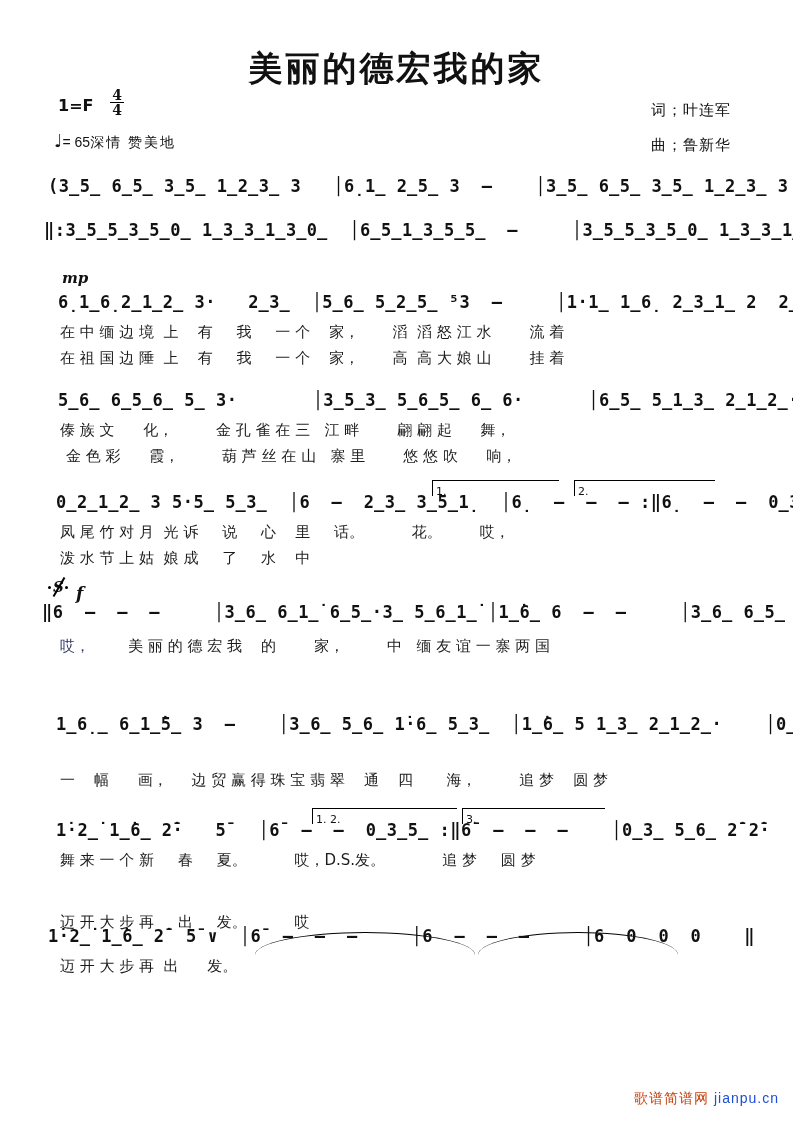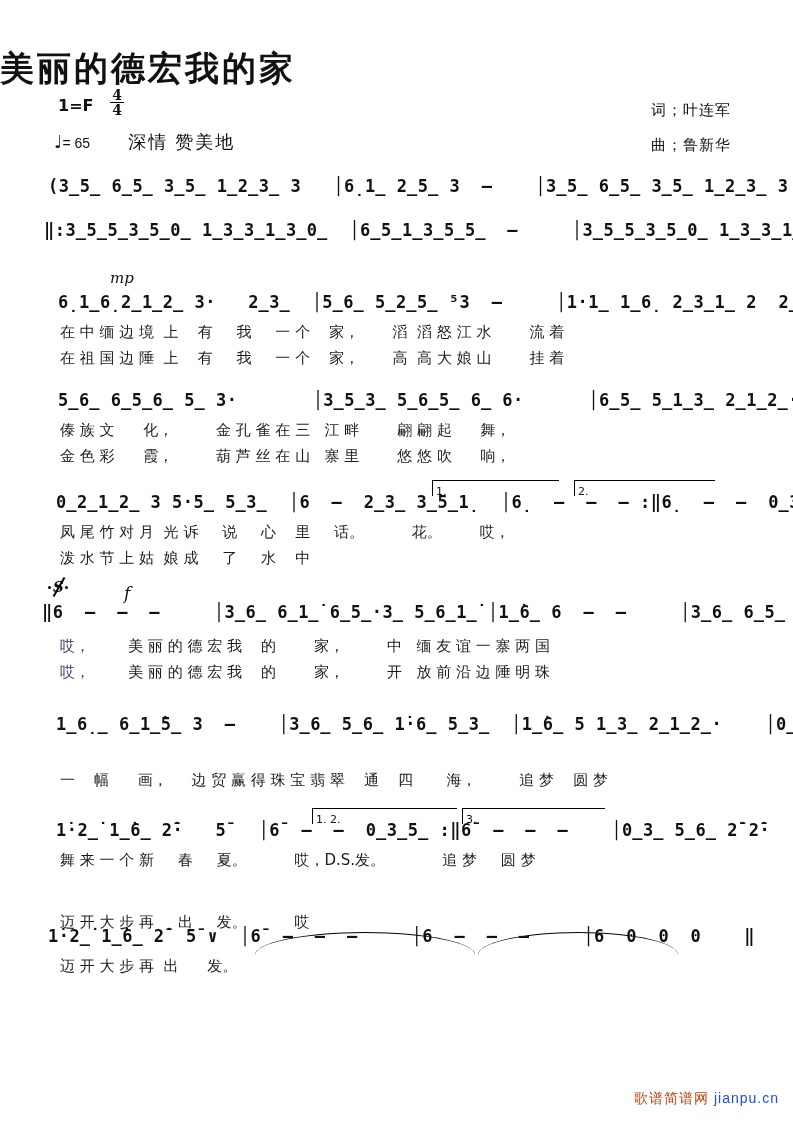--- a/index.html
+++ b/index.html
@@ -1,35 +1,35 @@
 <!DOCTYPE html>
 <html><head>
 <meta charset="utf-8">
 <style>
   html,body{margin:0;padding:0;background:#fff;}
   .page{position:relative;width:793px;height:1122px;background:#ffffff;overflow:hidden;
         font-family:"Liberation Sans","DejaVu Sans",sans-serif;color:#111;}
-  .title{position:absolute;top:46px;left:0;right:0;text-align:left;
+  .title{position:absolute;top:46px;left:0;right:0;text-align:center;
          font-size:34px;font-weight:bold;letter-spacing:3px;font-family:"DejaVu Sans",sans-serif;}
   .credit{position:absolute;right:62px;font-size:15px;letter-spacing:1px;}
   .credit.lyr{top:101px;} .credit.cmp{top:136px;}
   .keysig{position:absolute;left:58px;top:96px;font-size:16px;font-weight:bold;
           font-family:"DejaVu Sans",sans-serif;}
   .tsig{position:absolute;left:110px;top:88px;width:14px;text-align:center;
         font-family:"DejaVu Serif",serif;font-weight:bold;font-size:14px;line-height:14px;}
   .tsig .num{border-bottom:1px solid #000;}
   .tempo{position:absolute;left:54px;top:130px;font-size:14px;}
   .tempo .note{font-size:18px;font-family:"DejaVu Sans",sans-serif;}
-  .tempo .expr{margin-left:38px;letter-spacing:2px;font-size:18px;}
+  .tempo .expr{letter-spacing:2px;font-size:14px;}
   .notes{position:absolute;white-space:pre;font-family:"DejaVu Sans Mono",monospace;
          font-weight:bold;font-size:17px;letter-spacing:0.5px;}
   .lyrics{position:absolute;white-space:pre;font-size:15px;color:#1c1c1c;
           font-family:"DejaVu Sans",sans-serif;}
   .blue{color:#333a66;}
-  .dyn{position:absolute;font-family:"DejaVu Serif",serif;font-style:italic;font-weight:normal;margin-left:48px;}
+  .dyn{position:absolute;font-family:"DejaVu Serif",serif;font-style:italic;font-weight:bold;}
   .dyn.mp{left:62px;top:269px;font-size:15px;}
   .dyn.f{left:76px;top:583px;font-size:17px;}
   .segno{position:absolute;left:50px;top:578px;width:16px;height:20px;
          font-family:"DejaVu Serif",serif;}
   .segno .s{font-style:italic;font-weight:bold;font-size:15px;position:absolute;left:3px;top:0;}
   .segno .slash{position:absolute;left:8px;top:-2px;width:2px;height:22px;background:#000;
                 transform:rotate(30deg);}
   .segno .d1,.segno .d2{position:absolute;top:8px;width:3px;height:3px;border-radius:50%;background:#000;}
   .segno .d1{left:-2px;} .segno .d2{left:15px;}
   .volta{position:absolute;height:15px;border-top:1.5px solid #000;border-left:1.5px solid #000;}
@@ -62,38 +62,37 @@
   <div class="notes" style="left:48px;top:176px;">(3̲5̲ 6̲5̲ 3̲5̲ 1̲2̲3̲ 3   │6̣1̲ 2̲5̲ 3  –    │3̲5̲ 6̲5̲ 3̲5̲ 1̲2̲3̲ 3   │6̣1̲ 1̲2̲3̲2̲  –   │</div>
   <div class="notes" style="left:44px;top:220px;">‖:3̲5̲5̲3̲5̲0̲ 1̲3̲3̲1̲3̲0̲  │6̲5̲1̲3̲5̲5̲  –     │3̲5̲5̲3̲5̲0̲ 1̲3̲3̲1̲3̲0̲  │5̲3̲5̲3̲5̲1̲6̣  – ) │</div>
 
   <div class="dyn mp">mp</div>
   <div class="notes" style="left:58px;top:292px;">6̣1̲6̣2̲1̲2̲ 3·   2̲3̲  │5̲6̲ 5̲2̲5̲ ⁵3  –     │1·1̲ 1̲6̣ 2̲3̲1̲ 2  2̲2̲  │</div>
   <div class="lyrics" style="left:60px;top:323px;">在 中 缅 边 境  上    有     我     一 个    家，       滔  滔 怒 江 水        流 着</div>
   <div class="lyrics" style="left:60px;top:349px;">在 祖 国 边 陲  上    有     我     一 个    家，       高  高 大 娘 山        挂 着</div>
 
   <div class="notes" style="left:58px;top:390px;">5̲6̲ 6̲5̲6̲ 5̲ 3·       │3̲5̲3̲ 5̲6̲5̲ 6̲ 6·      │6̲5̲ 5̲1̲3̲ 2̲1̲2̲·      │</div>
   <div class="lyrics" style="left:60px;top:421px;">傣 族 文      化，         金 孔 雀 在 三   江 畔        翩 翩 起      舞，</div>
-  <div class="lyrics" style="left:60px;top:447px;">金 色 彩      霞，         葫 芦 丝 在 山   寨 里        悠 悠 吹      响，</div>
+  <div class="lyrics" style="left:66px;top:447px;">金 色 彩      霞，         葫 芦 丝 在 山   寨 里        悠 悠 吹      响，</div>
 
   <div class="volta" style="left:432px;top:480px;width:126px;"><span>1.</span></div>
   <div class="volta" style="left:574px;top:480px;width:140px;"><span>2.</span></div>
   <div class="notes" style="left:56px;top:492px;">0̲2̲1̲2̲ 3 5·5̲ 5̲3̲  │6  –  2̲3̲ 3̲5̲1̣  │6̣  –  –  – :‖6̣  –  –  0̲3̲5̲ │</div>
   <div class="lyrics" style="left:60px;top:523px;">凤 尾 竹 对 月  光 诉     说     心    里     话。          花。        哎，</div>
   <div class="lyrics" style="left:60px;top:549px;">泼 水 节 上 姑  娘 成     了     水    中</div>
 
   <div class="segno">
     <span class="s">S</span>
     <span class="slash"></span>
     <span class="d1"></span>
     <span class="d2"></span>
   </div>
   <div class="dyn f">f</div>
   <div class="notes" style="left:42px;top:602px;">‖6  –  –  –     │3̲6̲ 6̲1̲̇ 6̲5̲·3̲ 5̲6̲1̲̇ │1̲̇6̲ 6  –  –     │3̲6̲ 6̲5̲ 6̲1̇· 6̲5̲3̲ │</div>
   <div class="lyrics" style="left:60px;top:637px;"><span class="blue">哎，</span><span>        美 丽 的 德 宏 我    的        家，         中   缅 友 谊 一 寨 两 国</span></div>
-  <div class="lyrics" style="left:60px;top:663px;"><span class="blue">哎，</span><span>        美 丽 的 德 宏 我    的        家，         开   放 前 沿 边 陲 明 珠</span></div>
 
   <div class="notes" style="left:56px;top:714px;">1̲6̣̲ 6̲1̲̇5̲ 3  –    │3̲6̲ 5̲6̲ 1̇·6̲ 5̲3̲  │1̲̇6̲ 5 1̲3̲ 2̲1̲2̲·    │0̲3̲ 5̲6̲ 2̇̄ 2̇̄·   │</div>
   <div class="lyrics" style="left:60px;top:771px;">一    幅      画，     边 贸 赢 得 珠 宝 翡 翠    通    四       海，         追 梦    圆 梦</div>
 
   <div class="volta" style="left:312px;top:808px;width:144px;"><span>1. 2.</span></div>
   <div class="volta" style="left:462px;top:808px;width:142px;"><span>3.</span></div>
   <div class="notes" style="left:56px;top:820px;">1̇·2̲̇ 1̲̇6̲ 2̇̄·   5̄   │6̄  –  –  0̲3̲5̲ :‖6̄  –  –  –    │0̲3̲ 5̲6̲ 2̇̄ 2̇̄·  │</div>
   <div class="lyrics" style="left:60px;top:851px;">舞 来 一 个 新     春     夏。          哎，D.S.发。            追 梦     圆 梦</div>
   <div class="lyrics" style="left:60px;top:877px;margin-top:36px;">迈 开 大 步 再     出     发。          哎</div>
 

